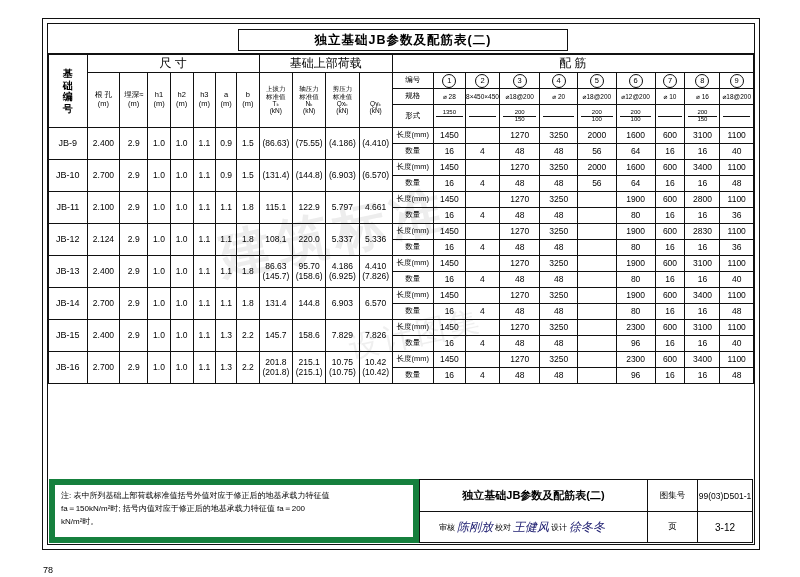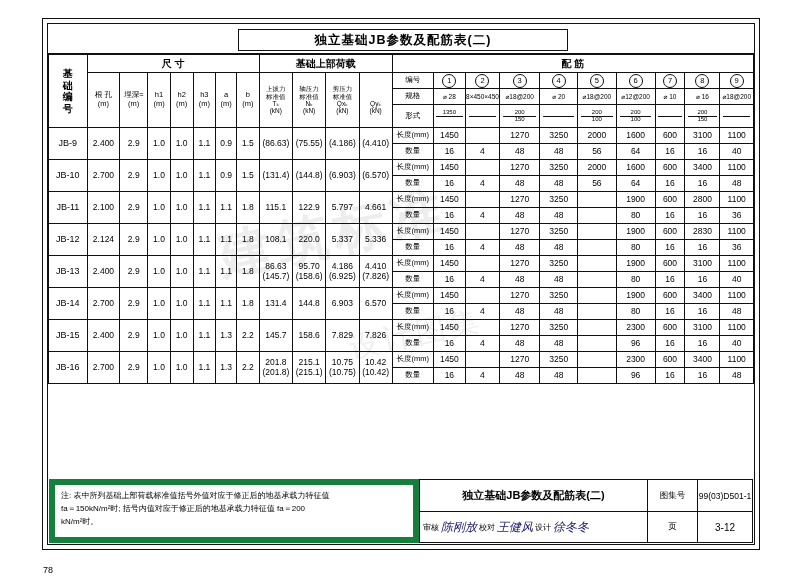--- a/index.html
+++ b/index.html
@@ -8,21 +8,21 @@
   .sheet{position:absolute;left:42px;top:18px;width:716px;height:530px;border:1px solid #111;background:#fff;}
   .inner{position:absolute;left:4px;top:4px;right:4px;bottom:4px;border:1px solid #111;}
 
   .title-row{position:absolute;left:0;top:0;width:100%;height:30px;border-bottom:1px solid #111;box-sizing:border-box;}
   .title-box{position:absolute;left:190px;top:5px;width:330px;height:22px;border:1px solid #111;box-sizing:border-box;
              display:flex;align-items:center;justify-content:center;font-size:12.5px;font-weight:bold;letter-spacing:1px;}
 
   table.main{position:absolute;left:0;top:30px;border-collapse:collapse;font-size:8.5px;table-layout:fixed;}
   table.main td,table.main th{border:1px solid #111;text-align:center;vertical-align:middle;padding:0;line-height:1.15;}
   .vhead{font-weight:bold;font-size:10px;}
-  .hd{font-weight:bold;font-size:10px;}
+  .hd{font-weight:normal;font-size:12px;}
   .sm{font-size:7.5px;}
   .xs{font-size:6.5px;}
   .rowlabel{font-size:9px;}
   .circ{display:inline-block;width:12px;height:12px;line-height:11px;border:1px solid #111;border-radius:50%;font-size:7.5px;text-align:center;}
   .two{line-height:1.05;}
 
   .shape-cell{position:relative;height:100%;}
   .shape-cell .bar{position:absolute;left:8%;right:8%;top:52%;height:1px;background:#111;}
   .shape-cell .lh{position:absolute;left:8%;top:40%;width:1px;height:14%;background:#111;}
   .shape-cell .rh{position:absolute;right:8%;top:40%;width:1px;height:14%;background:#111;}
@@ -31,21 +31,21 @@
   .note-box{position:absolute;left:1px;bottom:1px;width:370px;height:64px;border:6px solid #15803d;box-sizing:border-box;
             font-size:8px;line-height:1.6;padding:5px 6px;text-align:left;}
   .foot{position:absolute;right:1px;bottom:1px;width:334px;height:64px;border:1px solid #111;box-sizing:border-box;}
   .foot .ft-title{position:absolute;left:0;top:0;width:228px;height:32px;border-right:1px solid #111;border-bottom:1px solid #111;
         box-sizing:border-box;display:flex;align-items:center;justify-content:center;font-size:11px;font-weight:bold;}
   .foot .ft-code-l{position:absolute;left:228px;top:0;width:50px;height:32px;border-right:1px solid #111;border-bottom:1px solid #111;
         box-sizing:border-box;display:flex;align-items:center;justify-content:center;font-size:8.5px;}
   .foot .ft-code-r{position:absolute;left:278px;top:0;right:0;height:32px;border-bottom:1px solid #111;
         box-sizing:border-box;display:flex;align-items:center;justify-content:center;font-size:8.5px;}
   .foot .ft-sign{position:absolute;left:0;top:32px;width:228px;bottom:0;border-right:1px solid #111;box-sizing:border-box;
-        display:flex;align-items:center;font-size:8px;padding-left:3px;gap:2px;}
+        display:flex;align-items:center;font-size:8px;padding-left:19px;gap:2px;}
   .foot .ft-pg-l{position:absolute;left:228px;top:32px;width:50px;bottom:0;border-right:1px solid #111;box-sizing:border-box;
         display:flex;align-items:center;justify-content:center;font-size:8.5px;}
   .foot .ft-pg-r{position:absolute;left:278px;top:32px;right:0;bottom:0;box-sizing:border-box;
         display:flex;align-items:center;justify-content:center;font-size:10px;}
   .hand{font-family:"Liberation Serif",serif;color:#1a1a6e;font-size:12px;font-style:italic;}
   .pageno{position:absolute;left:43px;bottom:2px;font-size:9px;}
   .wm{position:absolute;left:170px;top:175px;font-size:52px;color:rgba(140,140,140,.16);font-weight:bold;letter-spacing:6px;transform:rotate(-12deg);pointer-events:none;}
   .wm2{position:absolute;left:300px;top:290px;font-size:30px;color:rgba(140,140,140,.14);letter-spacing:4px;transform:rotate(-12deg);pointer-events:none;}
 </style>
 </head>

